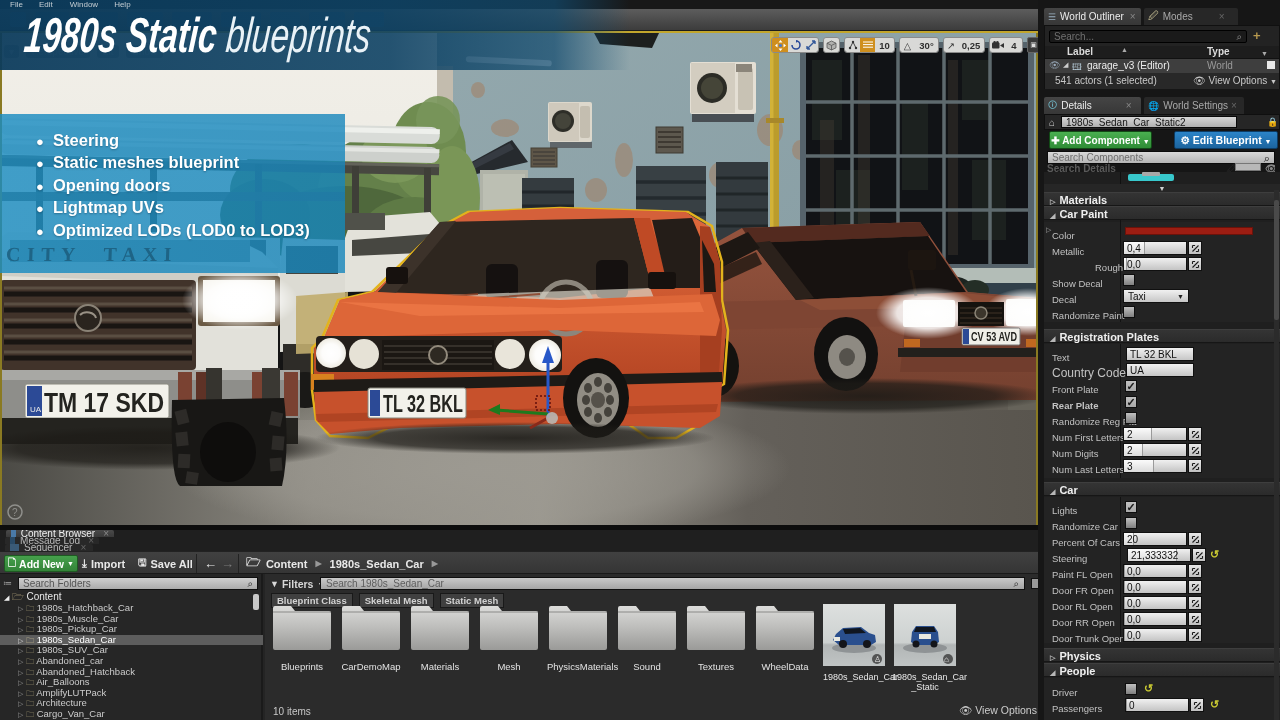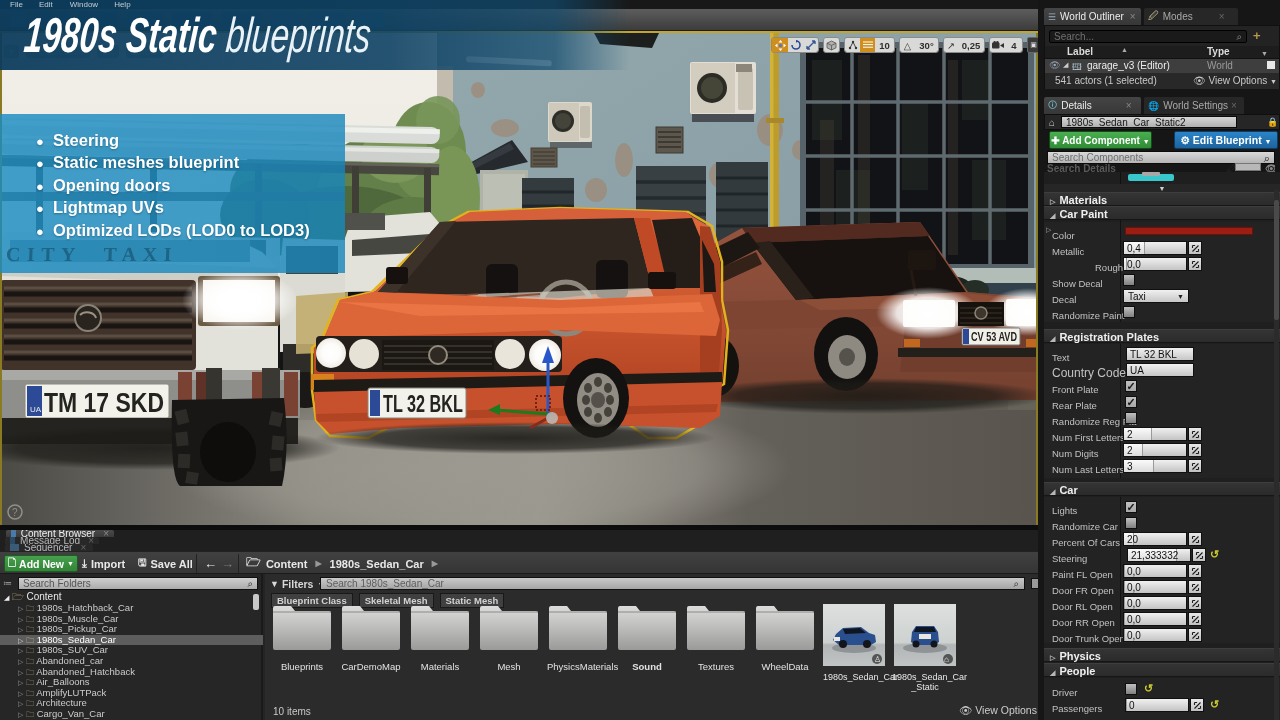--- a/index.html
+++ b/index.html
@@ -680,21 +680,21 @@
           <div style="width:62px;margin-right:7px;float:left;text-align:center;"><svg width="62" height="47" viewBox="0 0 62 47">
               <path d="M2 8 L2 4 Q2 2 4 2 L20 2 L24 7 L58 7 Q60 7 60 9 L60 44 Q60 46 58 46 L4 46 Q2 46 2 44 Z" fill="url(#fg5)"></path>
               <defs>
                 <linearGradient id="fg5" x1="0" y1="0" x2="0" y2="1">
                   <stop offset="0" stop-color="#dcdcda"></stop>
                   <stop offset=".5" stop-color="#bcbcba"></stop>
                   <stop offset="1" stop-color="#9a9a98"></stop>
                 </linearGradient>
               </defs>
               <path d="M2 8 L60 8" stroke="#8a8a88" stroke-width="1"></path>
-            </svg><div style="color:#e2e2e2;font-size:9.5px;margin-top:6px;white-space:nowrap;overflow:visible;font-weight:bold;">Sound</div></div>
+            </svg><div style="color:#e2e2e2;font-size:9.5px;margin-top:6px;white-space:nowrap;overflow:visible;">Sound</div></div>
           <div style="width:62px;margin-right:7px;float:left;text-align:center;"><svg width="62" height="47" viewBox="0 0 62 47">
               <path d="M2 8 L2 4 Q2 2 4 2 L20 2 L24 7 L58 7 Q60 7 60 9 L60 44 Q60 46 58 46 L4 46 Q2 46 2 44 Z" fill="url(#fg6)"></path>
               <defs>
                 <linearGradient id="fg6" x1="0" y1="0" x2="0" y2="1">
                   <stop offset="0" stop-color="#dcdcda"></stop>
                   <stop offset=".5" stop-color="#bcbcba"></stop>
                   <stop offset="1" stop-color="#9a9a98"></stop>
                 </linearGradient>
               </defs>
               <path d="M2 8 L60 8" stroke="#8a8a88" stroke-width="1"></path>
@@ -853,21 +853,21 @@
       </div>
       <div class="abs" style="left:0;top:362px;width:234px;height:16px;">
         <div class="abs" style="left:14px;top:1px;" class2="lbl"><span style="color:#c2c2c2;font-size:12px;white-space:nowrap;">Country Code</span></div>
         <div class="abs" style="left:88px;top:1px;width:68px;height:14px;border:1px solid #101010;background:linear-gradient(#f0f0f0,#c6c6c6);font-size:10px;color:#111;line-height:13px;padding:0 3px;">UA</div>
       </div>
       <div class="abs" style="left:0;top:378px;width:234px;height:16px;">
         <div class="abs" style="left:14px;top:1px;" class2="lbl"><span style="color:#c2c2c2;font-size:9.5px;white-space:nowrap;">Front Plate</span></div>
         <div class="abs" style="left:87px;top:2px;width:12px;height:12px;background:linear-gradient(#c0c0c0,#a8a8a8);border:1px solid #0e0e0e;text-align:center;line-height:11px;"><span style="color:#1c1c1c;font-size:11px;font-weight:bold;position:relative;top:-2px;">✓</span></div>
       </div>
       <div class="abs" style="left:0;top:394px;width:234px;height:16px;">
-        <div class="abs" style="left:14px;top:1px;" class2="lbl"><span style="color:#c2c2c2;font-size:9.5px;white-space:nowrap;">Rear Plate</span></div>
+        <div class="abs" style="left:14px;top:1px;font-weight:bold;" class2="lbl"><span style="color:#c2c2c2;font-size:9.5px;white-space:nowrap;">Rear Plate</span></div>
         <div class="abs" style="left:87px;top:2px;width:12px;height:12px;background:linear-gradient(#c0c0c0,#a8a8a8);border:1px solid #0e0e0e;text-align:center;line-height:11px;"><span style="color:#1c1c1c;font-size:11px;font-weight:bold;position:relative;top:-2px;">✓</span></div>
       </div>
       <div class="abs" style="left:0;top:410px;width:234px;height:16px;">
         <div class="abs" style="left:14px;top:1px;" class2="lbl"><span style="color:#c2c2c2;font-size:9.5px;white-space:nowrap;">Randomize Reg Pla</span></div>
         <div class="abs" style="left:87px;top:2px;width:12px;height:12px;background:linear-gradient(#c0c0c0,#808080);border:1px solid #0e0e0e;text-align:center;line-height:11px;"></div>
       </div>
       <div class="abs" style="left:0;top:426px;width:234px;height:16px;">
         <div class="abs" style="left:14px;top:1px;" class2="lbl"><span style="color:#c2c2c2;font-size:9.5px;white-space:nowrap;">Num First Letters</span></div>
         <div class="abs" style="left:85px;top:1px;width:64px;height:14px;border:1px solid #101010;background:linear-gradient(#f0f0f0,#c4c4c4);overflow:hidden;">
           <div style="position:absolute;left:0;top:0;width:28px;height:14px;background:linear-gradient(#fbfbfb,#d6d6d6);border-right:1px solid #9a9a9a;"></div>

